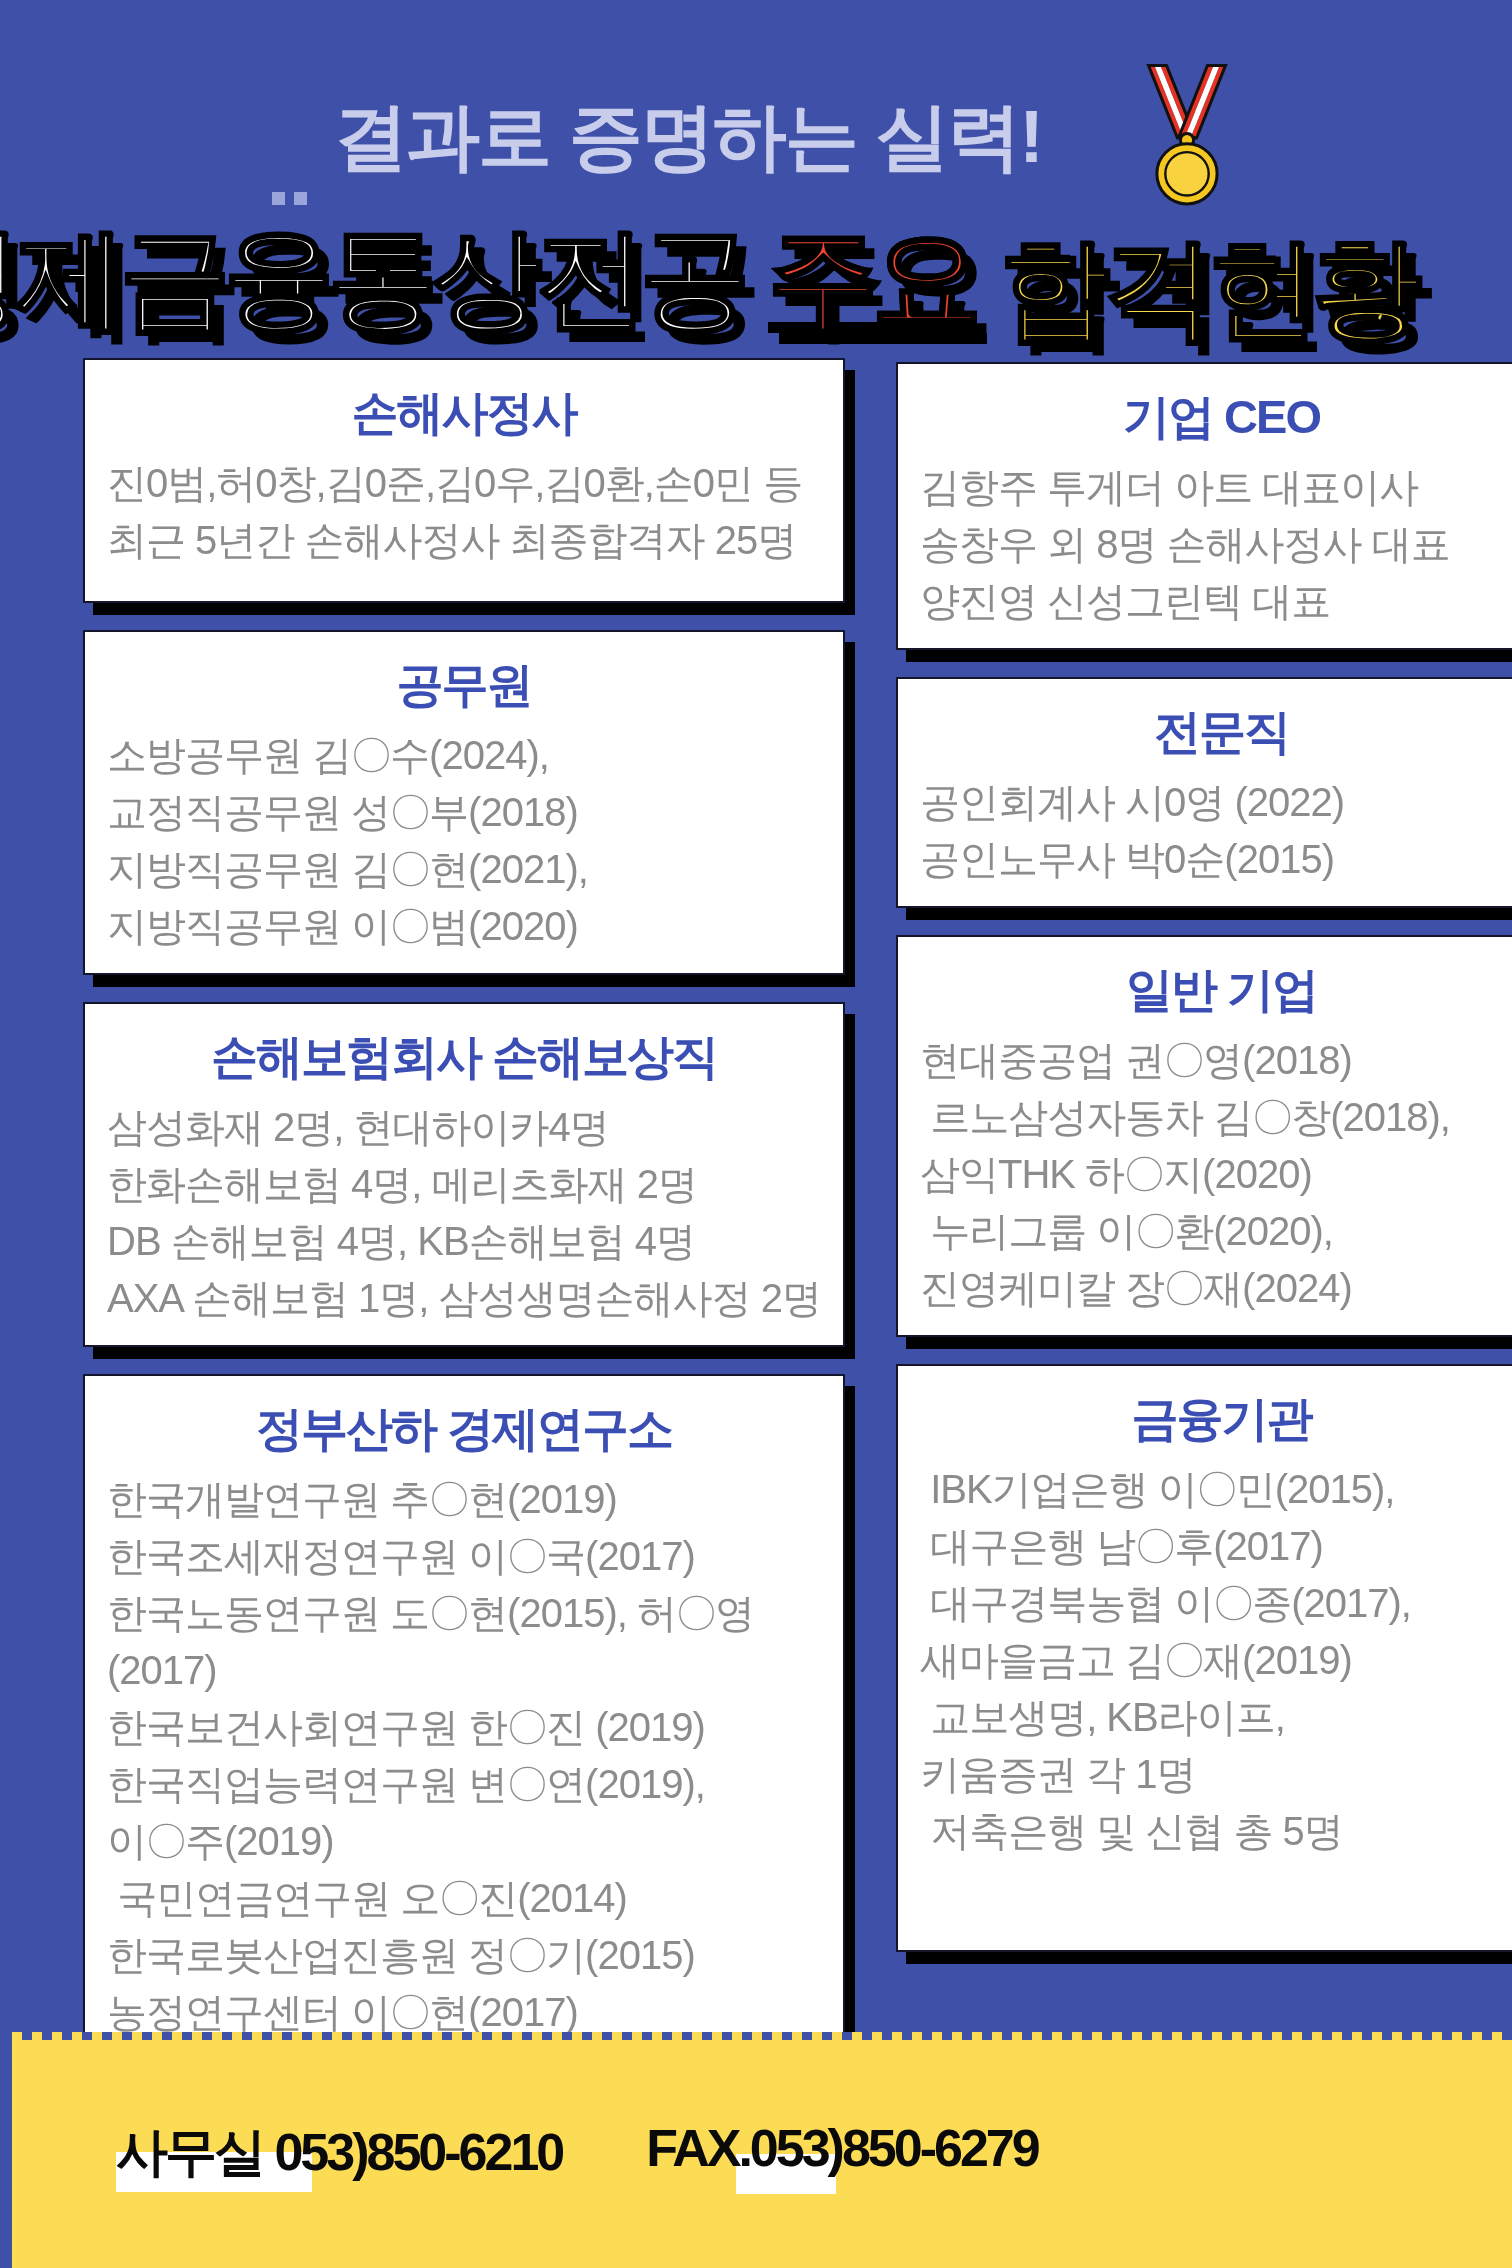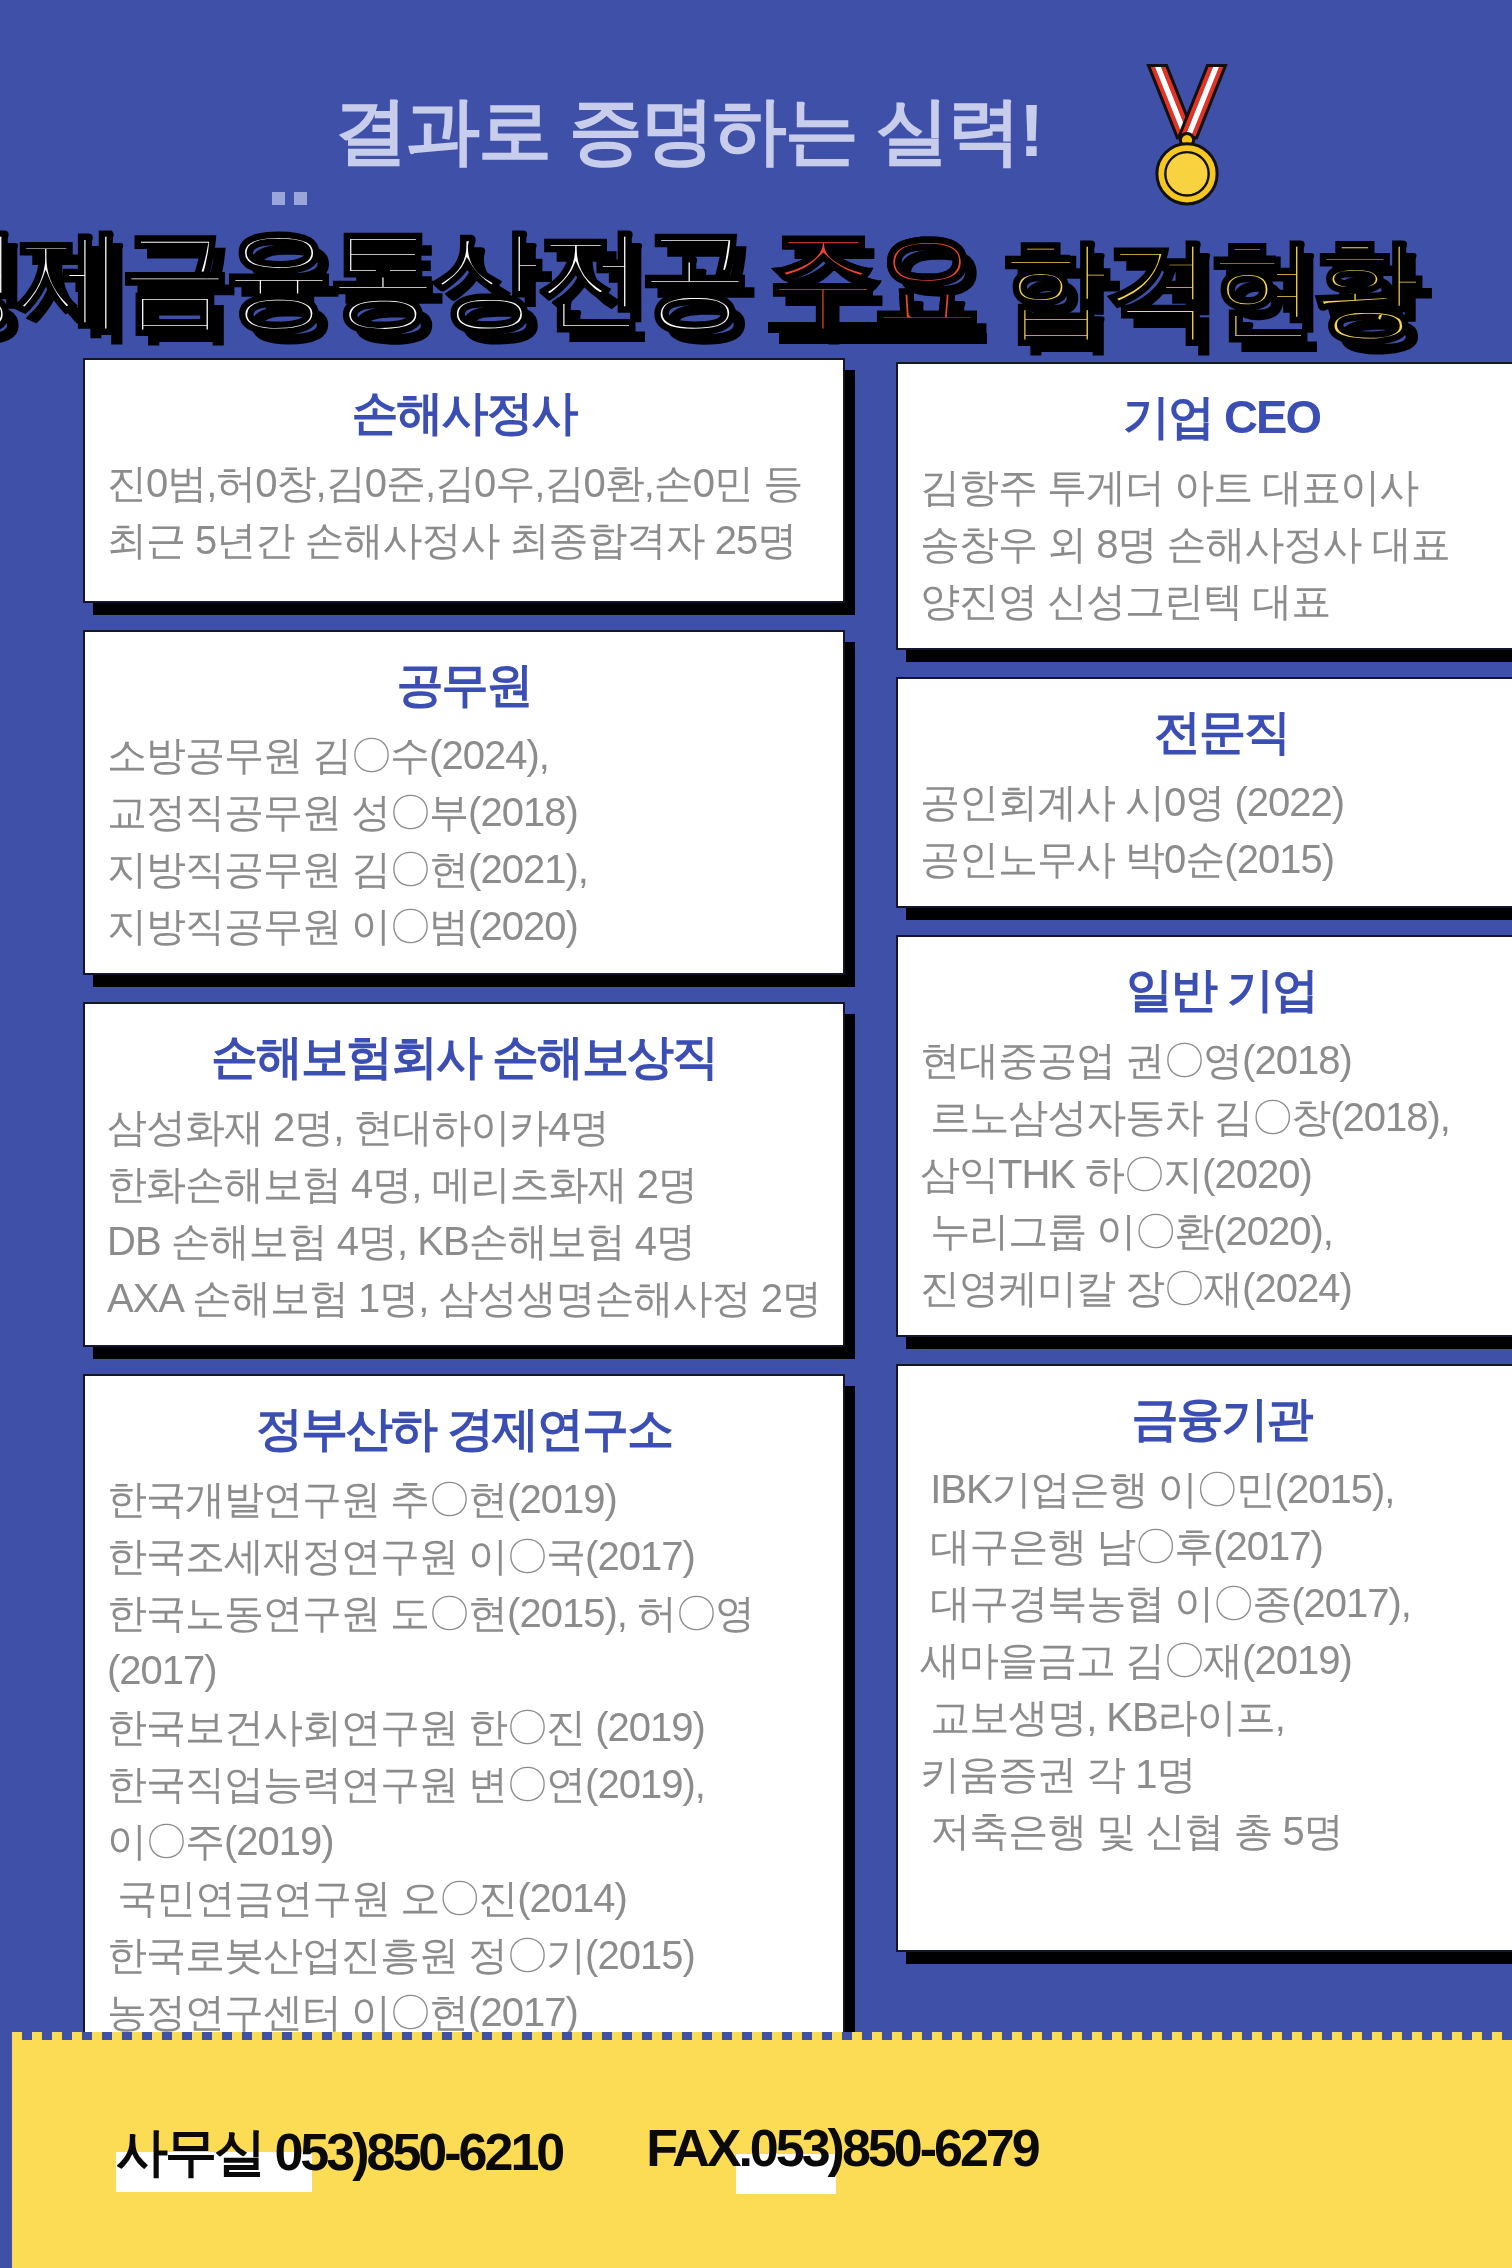--- a/index.html
+++ b/index.html
@@ -3,21 +3,21 @@
 <meta charset="utf-8">
 <style>
   html,body{margin:0;padding:0;}
   body{
     width:1512px;height:2268px;position:relative;overflow:hidden;
     background:#3F50A8;
     font-family:"Liberation Sans","DejaVu Sans",sans-serif;
   }
   
   .tagline{
-    position:absolute;left:0;top:82px;width:1376px;
+    position:absolute;left:0;top:88px;width:1376px;
     text-align:center;
     font-size:74px;font-weight:800;letter-spacing:-2px;
     color:#C8CDEB;
   }
   .ditto{position:absolute;left:272px;top:192px;display:flex;gap:9px;}
   .ditto span{width:13px;height:13px;background:#9AA5DA;display:block;}
   .medal{position:absolute;left:1140px;top:64px;width:94px;height:145px;}
   .main-title{
     position:absolute;left:0;top:216px;width:1328px;
     display:flex;justify-content:center;align-items:flex-start;gap:24px;

